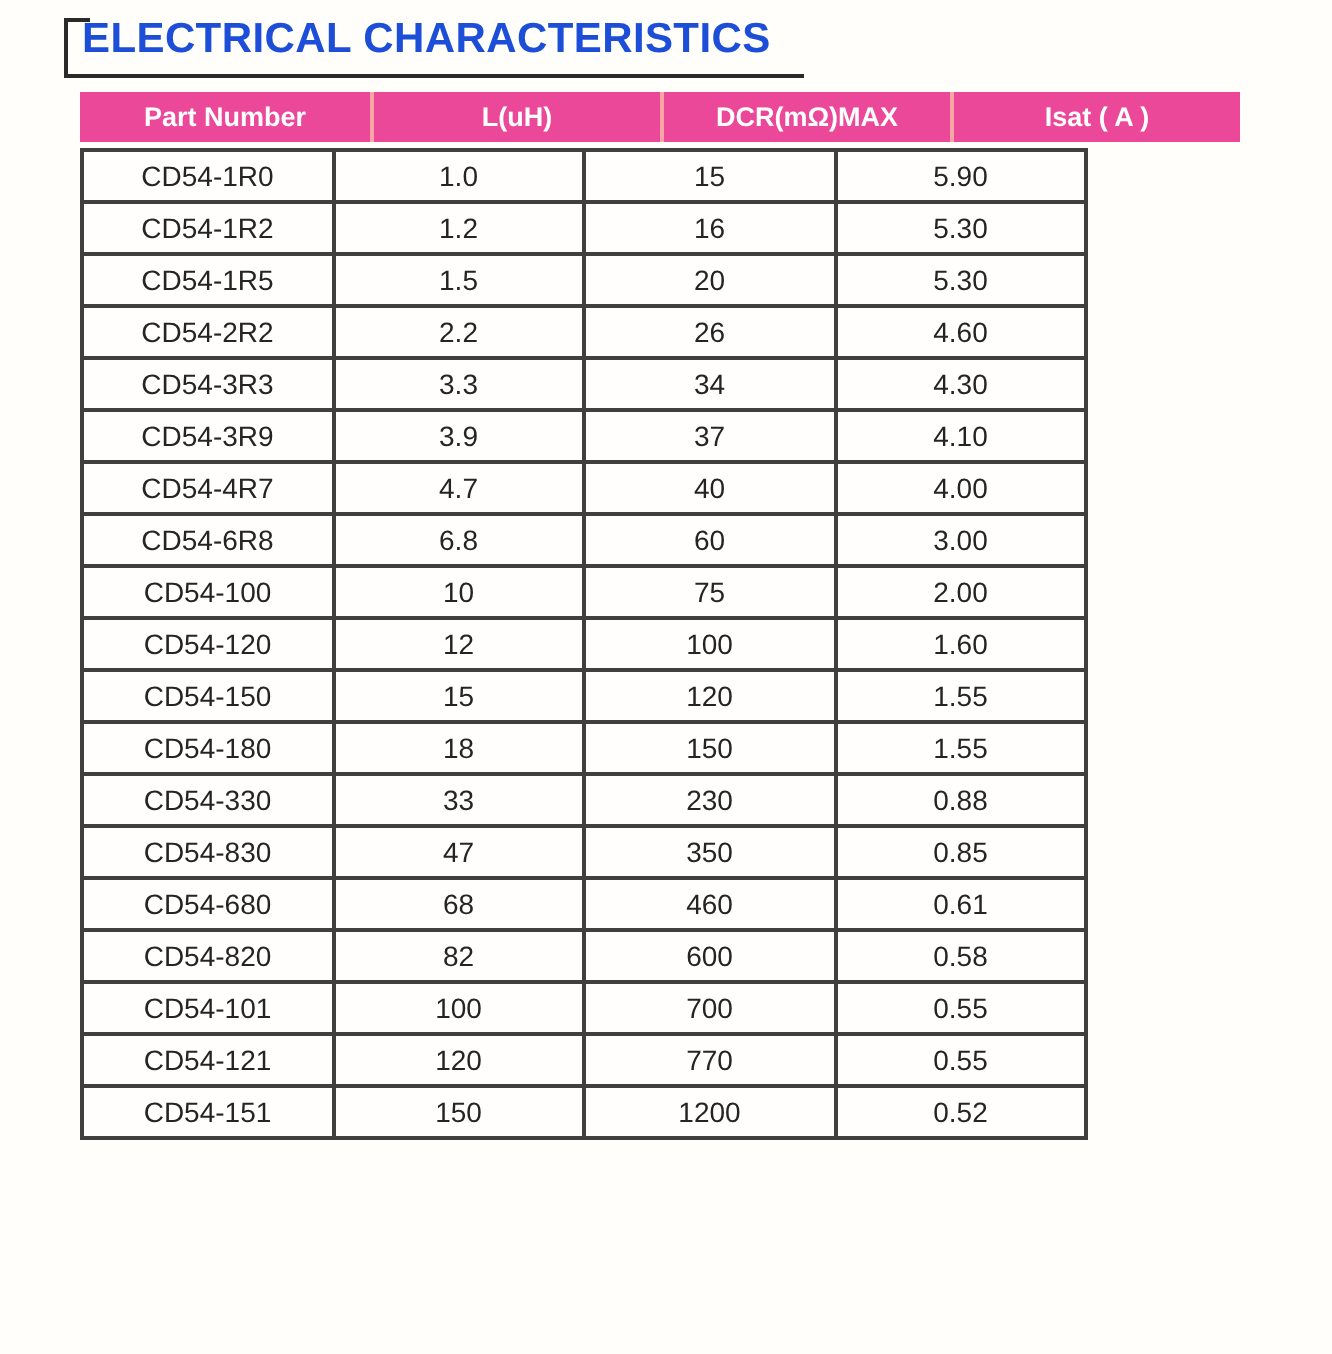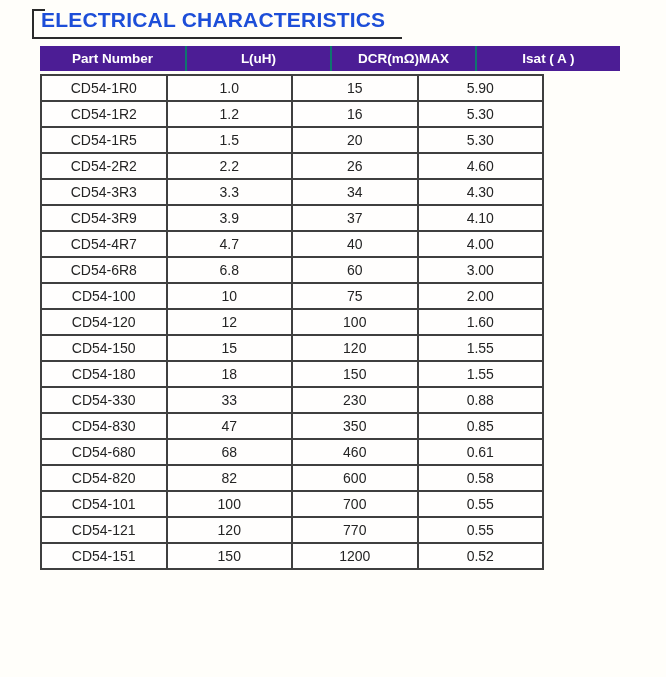--- a/index.html
+++ b/index.html
@@ -38,32 +38,32 @@
     letter-spacing: 0.2px;
     color: #1d4ed8;
     white-space: nowrap;
   }
 
   
   .tbl-header {
     position: absolute;
     left: 40px; top: 46px;
     width: 580px; height: 25px;
-    background: #4c1d95;
+    background: #ec4899;
     display: flex;
   }
   .tbl-header .hcell {
     flex: 1 1 25%;
     display: flex;
     align-items: center;
     justify-content: center;
     color: #ffffff;
     font-size: 13.5px;
     font-weight: bold;
-    border-left: 2px solid #0f766e;
+    border-left: 2px solid #fca5a5;
   }
   .tbl-header .hcell:first-child { border-left: none; }
 
   
   .tbl-body {
     position: absolute;
     left: 40px; top: 74px;
     width: 504px;
     border-collapse: collapse;
     table-layout: fixed;

